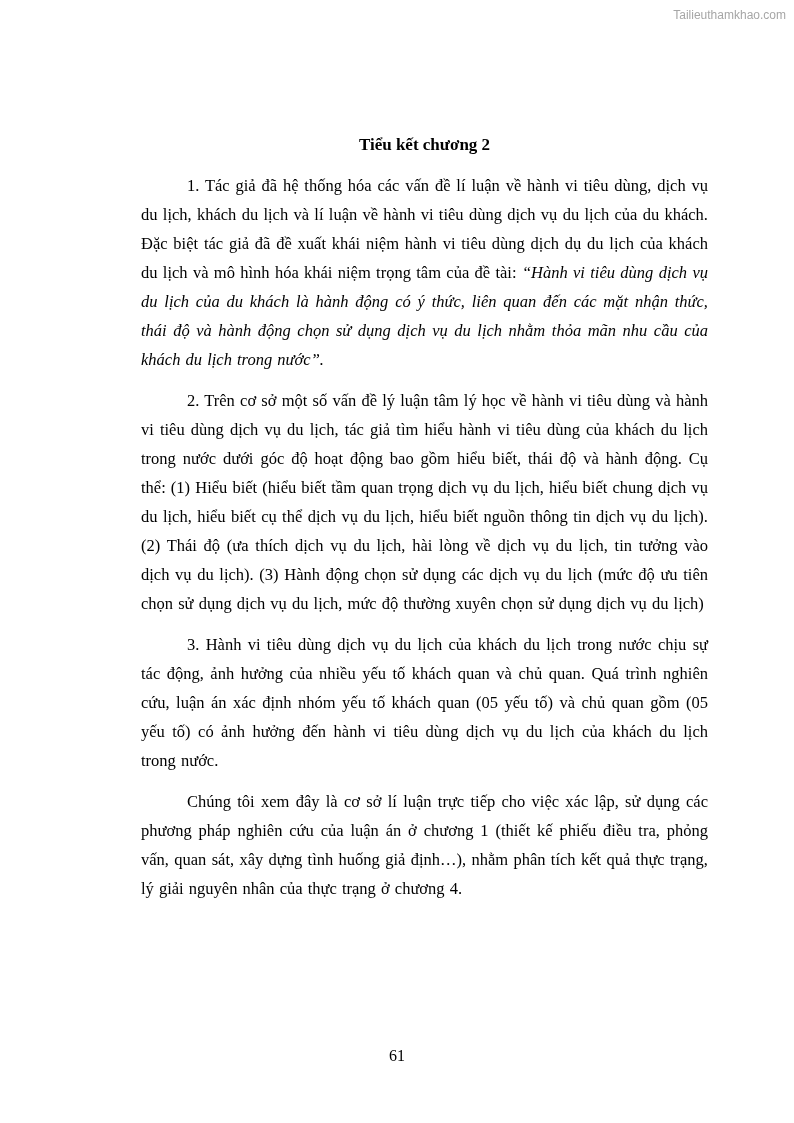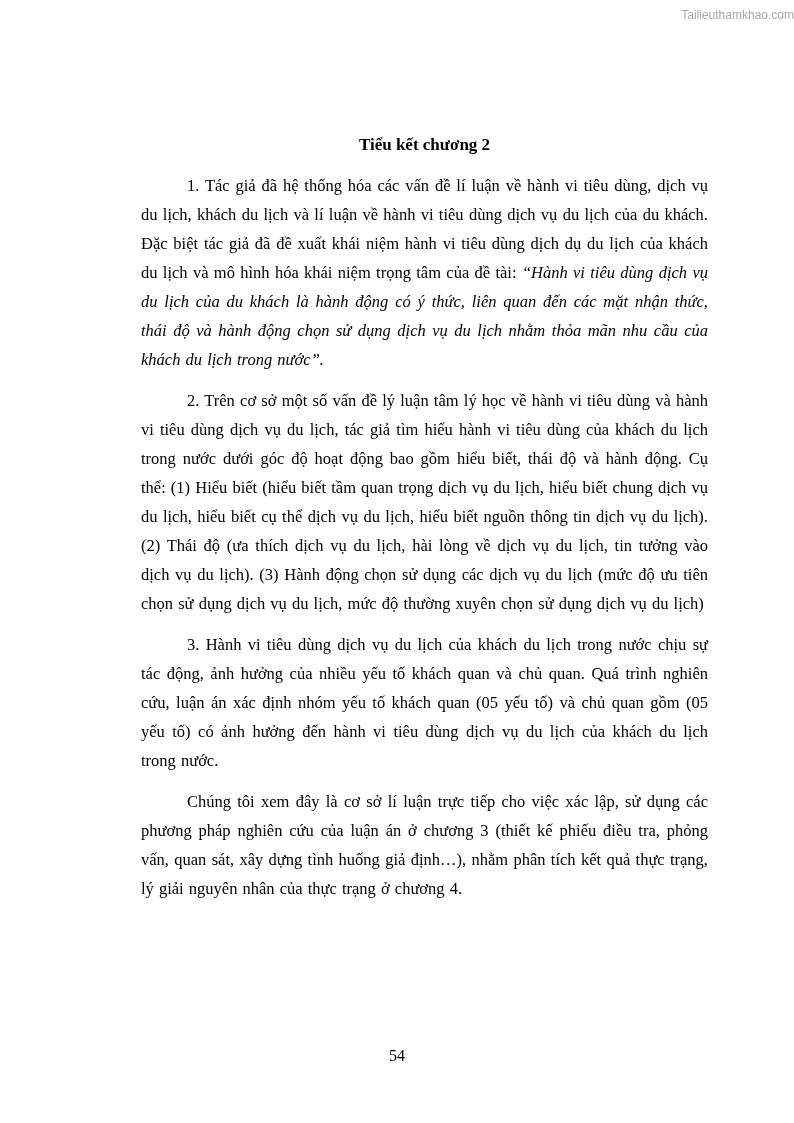--- a/index.html
+++ b/index.html
@@ -10,21 +10,21 @@
     height: 1123px;
     margin: 0 auto;
     background: #ffffff;
     font-family: "Liberation Serif", serif;
     color: #000000;
     overflow: hidden;
   }
   .watermark {
     position: absolute;
     top: 8px;
-    right: 0;
+    right: 8px;
     font-family: "Liberation Sans", sans-serif;
     font-size: 12px;
     color: #a6a6a6;
   }
   .content {
     position: absolute;
     top: 130px;
     left: 129px;
     width: 591px;
   }
@@ -66,19 +66,19 @@
   <div class="content">
 
     <h1 class="doc-title">Tiểu kết chương 2</h1>
 
     <p class="para"><span>1. Tác giả đã hệ thống hóa các vấn đề lí luận về hành vi tiêu dùng, dịch vụ du lịch, khách du lịch và lí luận về hành vi tiêu dùng dịch vụ du lịch của du khách. Đặc biệt tác giả đã đề xuất khái niệm hành vi tiêu dùng dịch dụ du lịch của khách du lịch và mô hình hóa khái niệm trọng tâm của đề tài: </span><span class="quote-italic">“Hành vi tiêu dùng dịch vụ du lịch của du khách là hành động có ý thức, liên quan đến các mặt nhận thức, thái độ và hành động chọn sử dụng dịch vụ du lịch nhằm thỏa mãn nhu cầu của khách du lịch trong nước”.</span></p>
 
     <p class="para">2. Trên cơ sở một số vấn đề lý luận tâm lý học về hành vi tiêu dùng và hành vi tiêu dùng dịch vụ du lịch, tác giả tìm hiểu hành vi tiêu dùng của khách du lịch trong nước dưới góc độ hoạt động bao gồm hiểu biết, thái độ và hành động. Cụ thể: (1) Hiểu biết (hiểu biết tầm quan trọng dịch vụ du lịch, hiểu biết chung dịch vụ du lịch, hiểu biết cụ thể dịch vụ du lịch, hiểu biết nguồn thông tin dịch vụ du lịch). (2) Thái độ (ưa thích dịch vụ du lịch, hài lòng về dịch vụ du lịch, tin tưởng vào dịch vụ du lịch). (3) Hành động chọn sử dụng các dịch vụ du lịch (mức độ ưu tiên chọn sử dụng dịch vụ du lịch, mức độ thường xuyên chọn sử dụng dịch vụ du lịch)</p>
 
     <p class="para">3. Hành vi tiêu dùng dịch vụ du lịch của khách du lịch trong nước chịu sự tác động, ảnh hưởng của nhiều yếu tố khách quan và chủ quan. Quá trình nghiên cứu, luận án xác định nhóm yếu tố khách quan (05 yếu tố) và chủ quan gồm (05 yếu tố) có ảnh hưởng đến hành vi tiêu dùng dịch vụ du lịch của khách du lịch trong nước.</p>
 
-    <p class="para">Chúng tôi xem đây là cơ sở lí luận trực tiếp cho việc xác lập, sử dụng các phương pháp nghiên cứu của luận án ở chương 3 (thiết kế phiếu điều tra, phỏng vấn, quan sát, xây dựng tình huống giả định…), nhằm phân tích kết quả thực trạng, lý giải nguyên nhân của thực trạng ở chương 4.</p>
+    <p class="para">Chúng tôi xem đây là cơ sở lí luận trực tiếp cho việc xác lập, sử dụng các phương pháp nghiên cứu của luận án ở chương 1 (thiết kế phiếu điều tra, phỏng vấn, quan sát, xây dựng tình huống giả định…), nhằm phân tích kết quả thực trạng, lý giải nguyên nhân của thực trạng ở chương 4.</p>
 
   </div>
 
-  <div class="page-number">54</div>
+  <div class="page-number">61</div>
 
 </div>
 
 </body></html>

